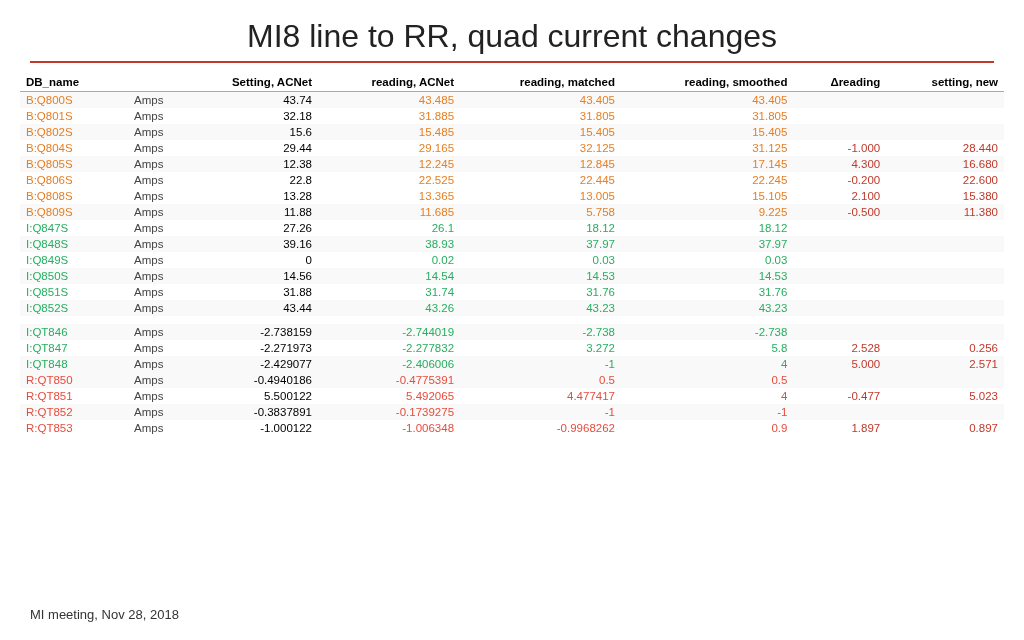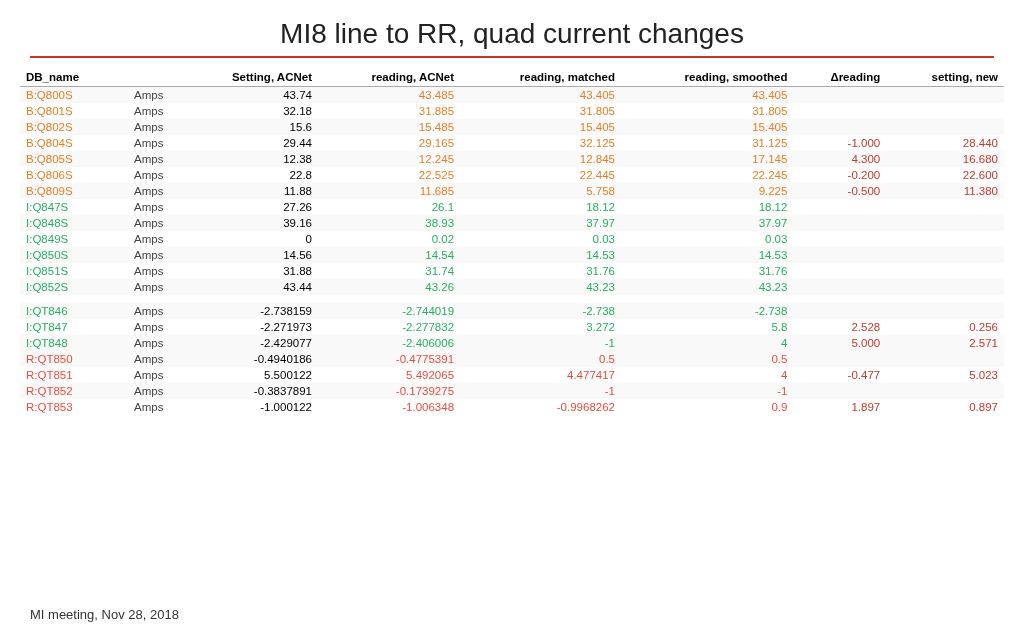--- a/index.html
+++ b/index.html
@@ -7,21 +7,21 @@
       background: #fff;
       font-family: 'Segoe UI', Arial, sans-serif;
       font-size: 12px;
       width: 1024px;
       height: 640px;
       overflow: hidden;
       position: relative;
     }
     .page-title {
       text-align: center;
-      font-size: 28px;
+      font-size: 32px;
       font-weight: 400;
       color: #222;
       padding: 18px 0 6px;
       font-family: 'Segoe UI', Arial, sans-serif;
     }
     .title-underline {
       height: 2px;
       background: #c0392b;
       margin: 0 30px 10px 30px;
     }
@@ -148,20 +148,30 @@
         <tr>
           <td class="orange">B:Q806S</td>
           <td>Amps</td>
           <td>22.8</td>
           <td class="orange">22.525</td>
           <td class="orange">22.445</td>
           <td class="orange">22.245</td>
           <td style="color: rgb(192, 57, 43);">-0.200</td>
           <td style="color: rgb(192, 57, 43);">22.600</td>
         </tr>
+        <tr>
+          <td class="orange">B:Q808S</td>
+          <td>Amps</td>
+          <td>13.28</td>
+          <td class="orange">13.365</td>
+          <td class="orange">13.005</td>
+          <td class="orange">15.105</td>
+          <td style="color: rgb(192, 57, 43);">2.100</td>
+          <td style="color: rgb(192, 57, 43);">15.380</td>
+        </tr>
         <tr style="background: rgb(249, 249, 249);">
           <td class="orange">B:Q809S</td>
           <td>Amps</td>
           <td>11.88</td>
           <td class="orange">11.685</td>
           <td class="orange">5.758</td>
           <td class="orange">9.225</td>
           <td style="color: rgb(192, 57, 43);">-0.500</td>
           <td style="color: rgb(192, 57, 43);">11.380</td>
         </tr>

